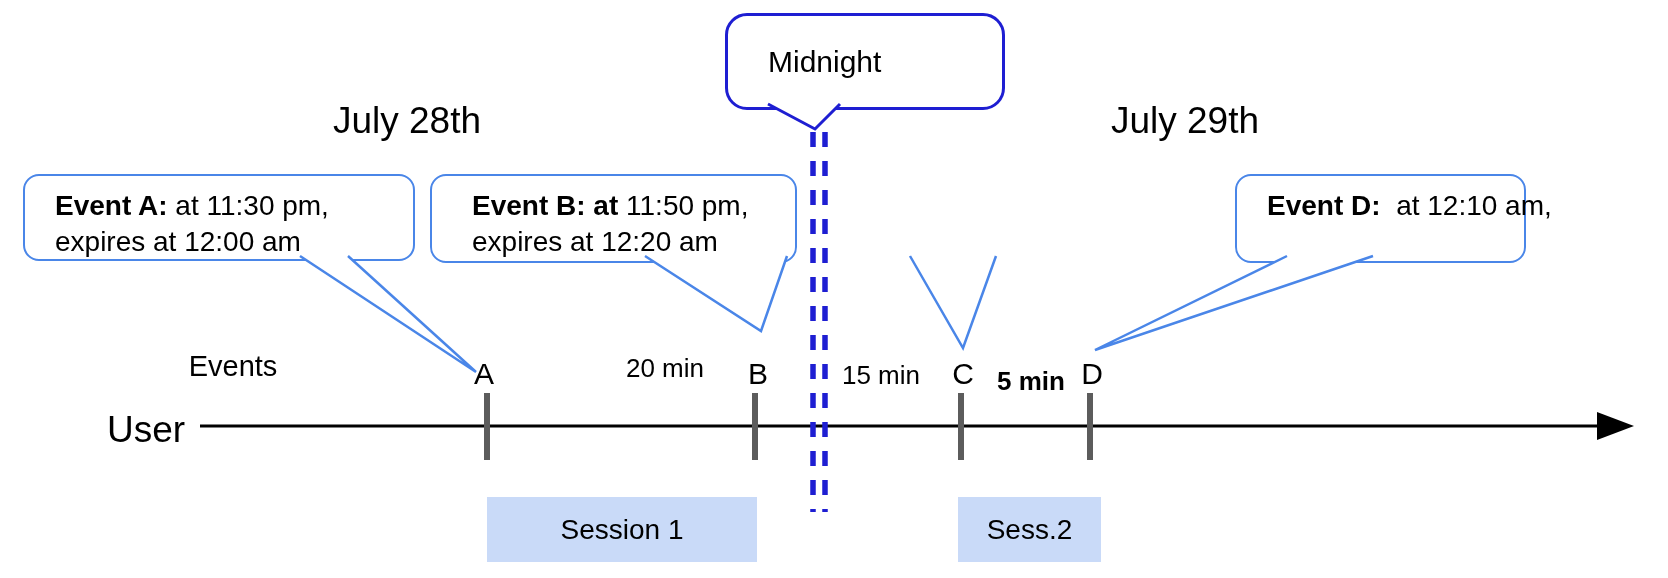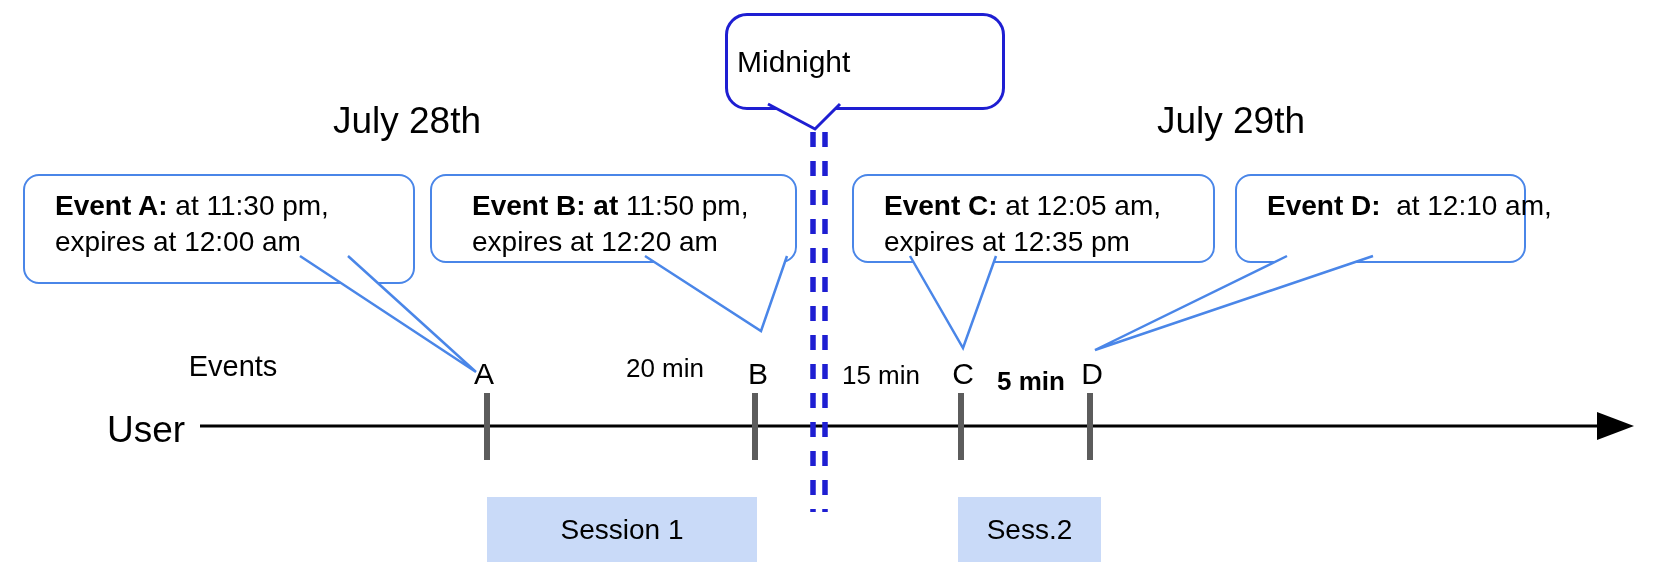--- a/index.html
+++ b/index.html
@@ -27,21 +27,21 @@
     position:absolute;z-index:1;background:#fff;
     border:2.5px solid var(--callout-border);border-radius:16px;
     box-sizing:border-box;font-size:28px;line-height:36px;
     padding:12px 10px 0 30px;white-space:nowrap;
   }
   .callout b{font-weight:bold;}
   .midnight-box{
     position:absolute;z-index:1;left:725px;top:13px;width:280px;height:97px;
     background:#fff;border:3px solid var(--midnight-blue);border-radius:22px;
     box-sizing:border-box;display:flex;align-items:center;
-    padding-left:9px;font-size:30px;
+    padding-left:40px;font-size:30px;
   }
   .lbl{position:absolute;z-index:2;transform:translate(-50%,-50%);white-space:nowrap;}
   .date-lbl{font-size:37px;text-align:center;}
   .events-lbl{font-size:29px;}
   .user-lbl{font-size:37px;}
   .tick-lbl{font-size:30px;}
   .gap-lbl{font-size:26px;}
   .session{
     position:absolute;z-index:1;background:var(--session-fill);
     display:flex;align-items:center;justify-content:center;font-size:28px;
@@ -57,37 +57,33 @@
     <polygon class="axis-head" points="1634,426 1597,412 1597,440"></polygon>
     <line class="tick" x1="487" y1="393" x2="487" y2="460"></line>
     <line class="tick" x1="755" y1="393" x2="755" y2="460"></line>
     <line class="tick" x1="961" y1="393" x2="961" y2="460"></line>
     <line class="tick" x1="1090" y1="393" x2="1090" y2="460"></line>
     <line class="dash" x1="813" y1="132" x2="813" y2="512"></line>
     <line class="dash" x1="825" y1="132" x2="825" y2="512"></line>
   </svg>
 
   <div class="lbl date-lbl" style="left:407px;top:121px;">July 28th</div>
-  <div class="lbl date-lbl" style="left:1185px;top:121px;margin-left:46px;">July 29th</div>
+  <div class="lbl date-lbl" style="left:1185px;top:121px;">July 29th</div>
 
   <div class="midnight-box">
     <span>Midnight</span>
   </div>
 
-  <div class="callout" style="left:23px;top:174px;width:392px;height:110px;">
+  <div class="callout" style="left:23px;top:174px;width:392px;height:87px;">
     <div><b>Event A:</b><span> at 11:30 pm,</span></div>
     <div>expires at 12:00 am</div>
   </div>
   <div class="callout" style="left:430px;top:174px;width:367px;height:89px;padding-left:40px;">
     <div><b>Event B: at</b><span> 11:50 pm,</span></div>
     <div>expires at 12:20 am</div>
-  </div>
-  <div class="callout" style="left:852px;top:174px;width:363px;height:89px;">
-    <div><b>Event C:</b><span> at 12:05 am,</span></div>
-    <div>expires at 12:35 pm</div>
   </div>
   <div class="callout" style="left:1235px;top:174px;width:291px;height:89px;">
     <div><b>Event D:</b><span> &nbsp;at 12:10 am,</span></div>
   </div>
 
   <svg class="layer overlay" viewBox="0 0 1668 578">
     <path class="tail-midnight" d="M 768 104 L 815 129 L 840 104"></path>
     <path class="tail" d="M 300 256 L 476 372 L 348 256"></path>
     <path class="tail" d="M 645 256 L 761 331 L 787 256"></path>
     <path class="tail" d="M 910 256 L 963 348 L 996 256"></path>

